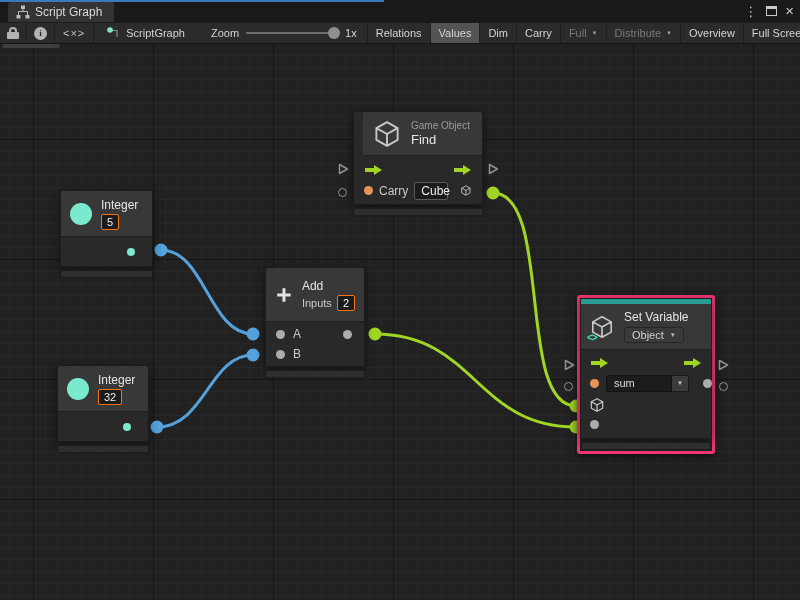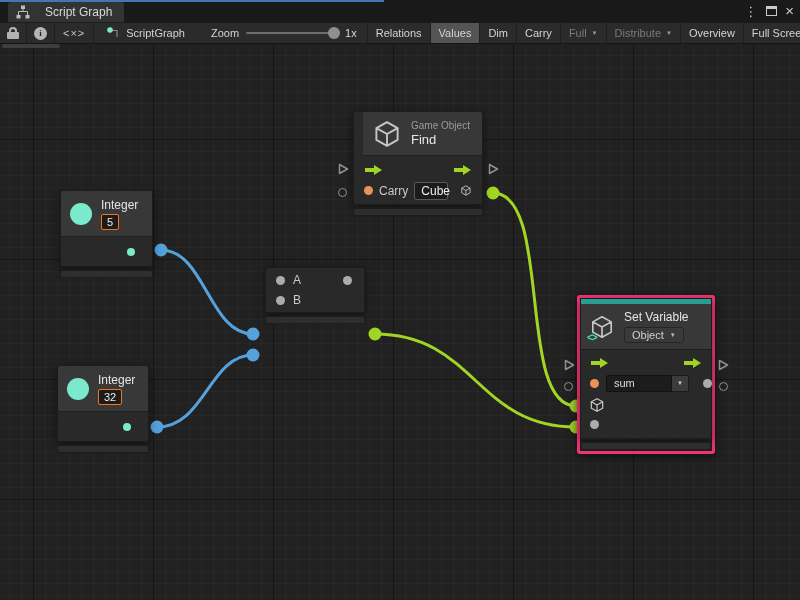--- a/index.html
+++ b/index.html
@@ -3,21 +3,21 @@
 <meta charset="utf-8">
 <style>
   * { margin:0; padding:0; box-sizing:border-box; }
   html,body { width:800px; height:600px; overflow:hidden; background:#191919;
               font-family:"Liberation Sans", sans-serif; -webkit-font-smoothing:antialiased; }
 
   
   .focus-line { position:absolute; left:0; top:0; width:384px; height:2px; background:#3E77BD; z-index:10; }
   .tabbar { position:absolute; left:0; top:0; width:800px; height:22px; background:#191919; }
   .tab { position:absolute; left:8px; top:2px; height:20px; background:#333333; color:#D8D8D8;
-         display:flex; align-items:center; gap:15px; padding:0 12px 0 8px; font-size:12px;
+         display:flex; align-items:center; gap:5px; padding:0 12px 0 8px; font-size:12px;
          border-radius:3px 3px 0 0; }
   .winctl { position:absolute; right:4px; top:0; height:22px; display:flex; align-items:center; gap:6px; color:#C9C9C9; }
   .winctl .kebab { font-size:13px; padding:0 3px; letter-spacing:0; }
   .winctl .maxbox { width:11px; height:10px; border:1px solid #C9C9C9; border-top:3px solid #C9C9C9; }
   .winctl .closex { font-size:15px; line-height:10px; padding:0 2px; }
 
   
   .toolbar { position:absolute; left:0; top:22px; width:800px; height:22px; background:#2B2B2B;
              display:flex; align-items:stretch; font-size:11px; color:#D4D4D4;
              border-top:1px solid #1C1C1C; border-bottom:1px solid #151515; }
@@ -211,20 +211,32 @@
       <div class="row" style="height:29px;">
         <span class="spacer"></span>
         <span class="dot mint" style="background:#7BEACC; margin-right:7px;"></span>
       </div>
     </div>
     <div class="node-footer"></div>
   </div>
 
   <div class="node-wrap" style="left:265px; top:223px; width:100px;">
     <div class="node">
+      <div class="node-hdr" style="height:54px; gap:9px; padding:0 9px;">
+        <svg width="26" height="26" viewBox="0 0 24 24">
+          <path d="M10 3 H14 V10 H21 V14 H14 V21 H10 V14 H3 V10 H10 Z" fill="#E2E2E2"></path>
+        </svg>
+        <div class="hdr-col">
+          <span class="node-title">Add</span>
+          <span style="display:flex; align-items:center; gap:5px;">
+            <span class="node-sub" style="color:#C9C9C9; font-size:11px;">Inputs</span>
+            <span class="valbox">2</span>
+          </span>
+        </div>
+      </div>
       <div class="row" style="height:22px; padding-top:2px;">
         <span class="dot" style="background:#ACACAC;"></span>
         <span class="row-label">A</span>
         <span class="spacer"></span>
         <span class="dot" style="background:#ACACAC; margin-right:2px;"></span>
       </div>
       <div class="row" style="height:22px; padding-bottom:2px;">
         <span class="dot" style="background:#ACACAC;"></span>
         <span class="row-label">B</span>
       </div>

